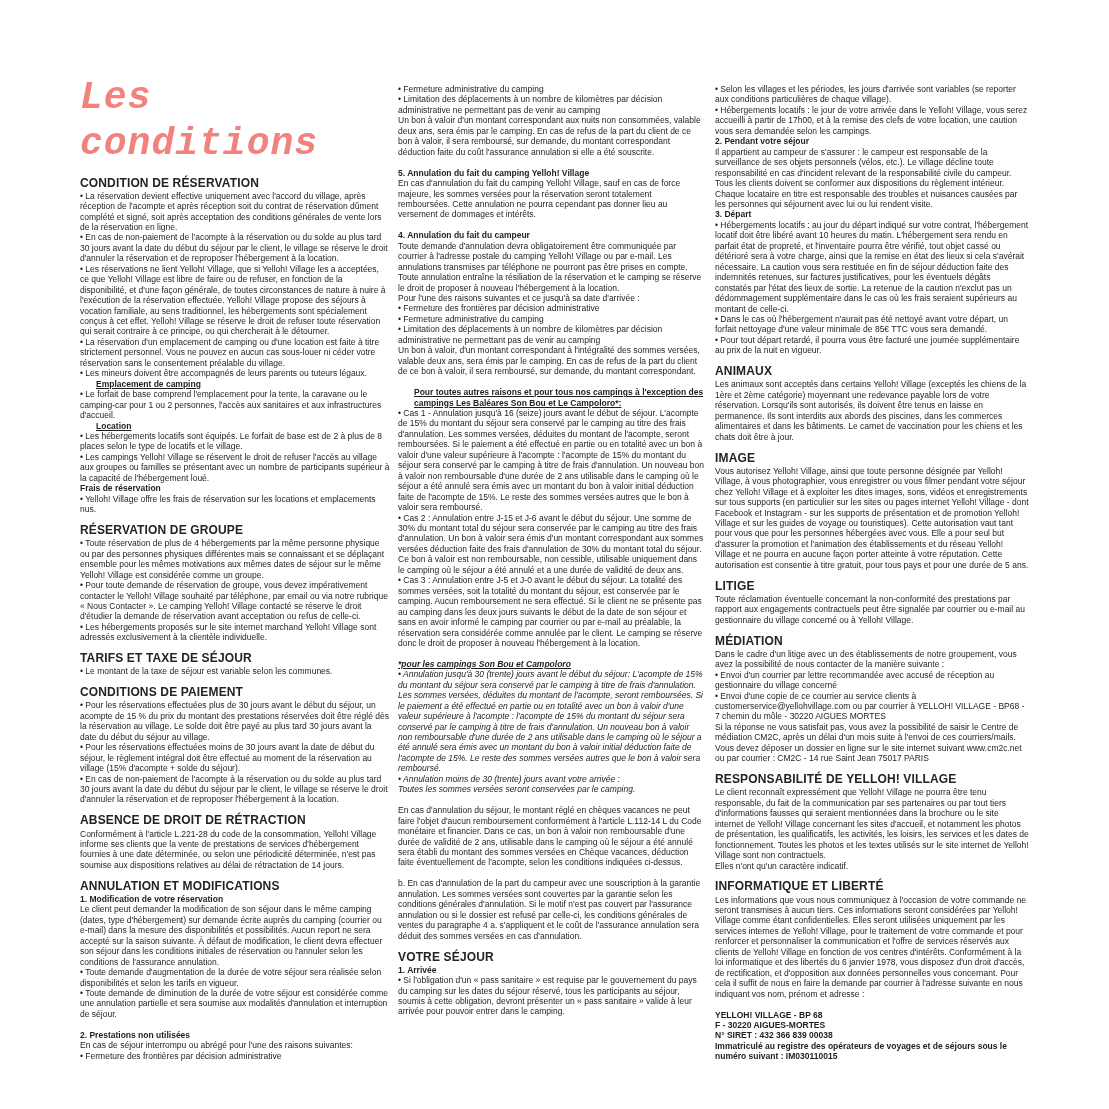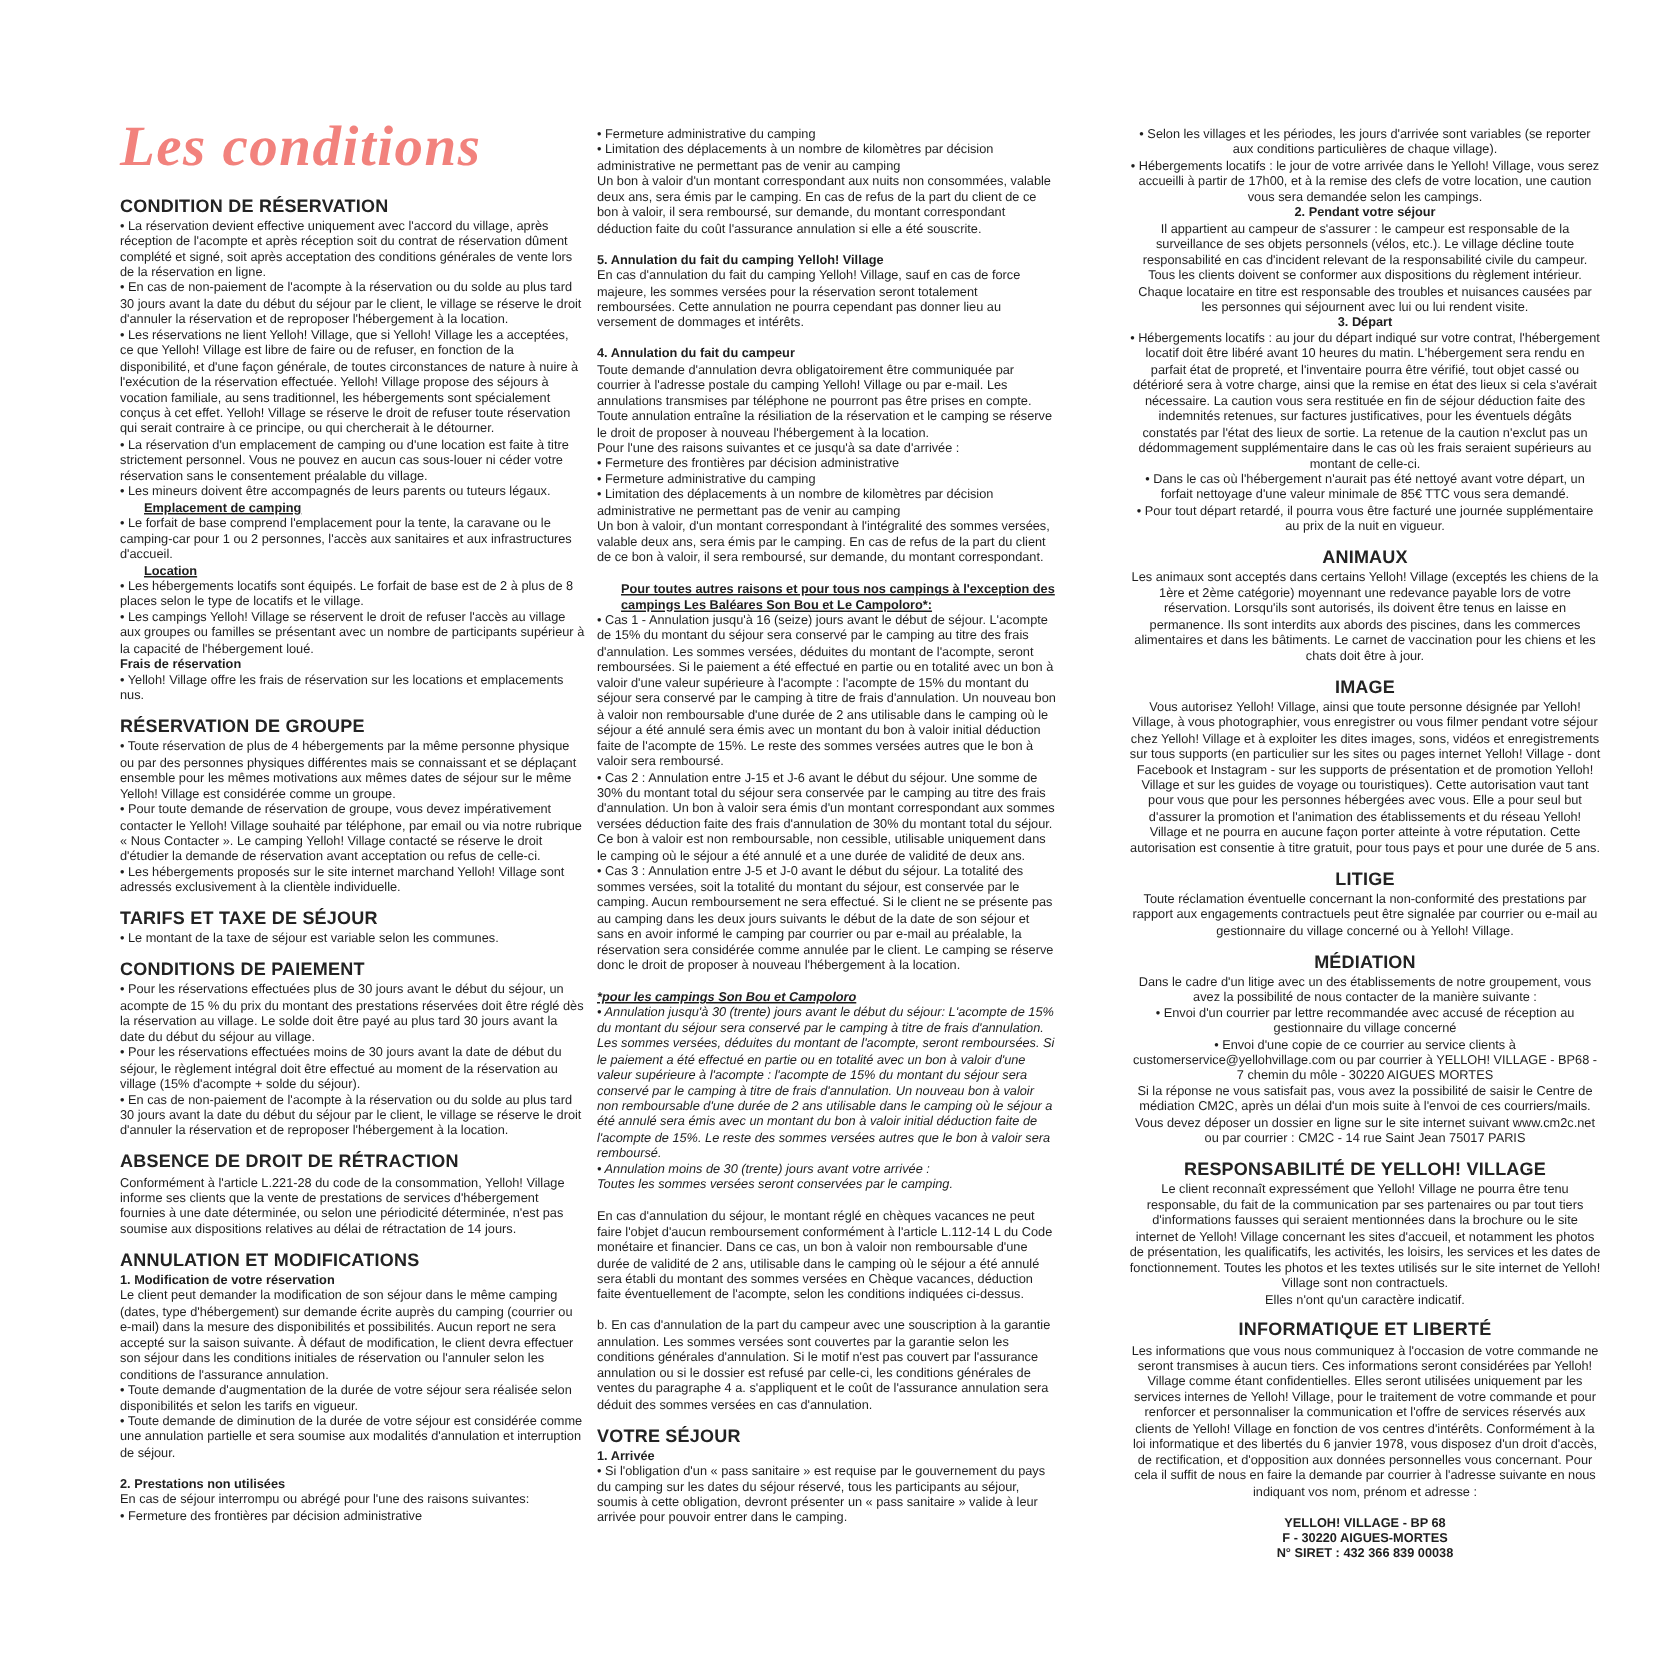--- a/index.html
+++ b/index.html
@@ -5,24 +5,24 @@
   html,body{margin:0;padding:0;}
   body{
     width:1109px;height:1109px;position:relative;overflow:hidden;
     background:#ffffff;color:#1e1e1e;
     font-family:"Liberation Sans",sans-serif;
     -webkit-font-smoothing:antialiased;
   }
   .col{position:absolute;}
   #col0{left:80px;top:75px;width:310px;}
   #col1{left:398px;top:84px;width:306px;}
-  #col2{left:753px;top:84px;width:314px;text-align:center;}
+  #col2{left:715px;top:84px;width:314px;}
 
   .title-script{
-    font-family:Liberation Serif, serif;font-style:italic;font-weight:bold;
+    font-family:Liberation Mono, monospace;font-style:italic;font-weight:bold;
     font-size:38px;line-height:46px;color:var(--accent,#f2827d);
     letter-spacing:1px;
   }
   .title-sub{
     font-weight:bold;font-size:19px;line-height:21px;letter-spacing:-0.2px;
     color:var(--accent,#f2827d);margin:2px 0 16px 0;
   }
 
   .blk{font-size:8.5px;line-height:10.45px;overflow-wrap:break-word;}
   .h{
@@ -131,13 +131,14 @@
     <div class="blk p">Si la réponse ne vous satisfait pas, vous avez la possibilité de saisir le Centre de médiation CM2C, après un délai d'un mois suite à l'envoi de ces courriers/mails. Vous devez déposer un dossier en ligne sur le site internet suivant www.cm2c.net ou par courrier : CM2C - 14 rue Saint Jean 75017 PARIS</div>
     <div class="blk h">RESPONSABILITÉ DE YELLOH! VILLAGE</div>
     <div class="blk p">Le client reconnaît expressément que Yelloh! Village ne pourra être tenu responsable, du fait de la communication par ses partenaires ou par tout tiers d'informations fausses qui seraient mentionnées dans la brochure ou le site internet de Yelloh! Village concernant les sites d'accueil, et notamment les photos de présentation, les qualificatifs, les activités, les loisirs, les services et les dates de fonctionnement. Toutes les photos et les textes utilisés sur le site internet de Yelloh! Village sont non contractuels.</div>
     <div class="blk p">Elles n'ont qu'un caractère indicatif.</div>
     <div class="blk h">INFORMATIQUE ET LIBERTÉ</div>
     <div class="blk p">Les informations que vous nous communiquez à l'occasion de votre commande ne seront transmises à aucun tiers. Ces informations seront considérées par Yelloh! Village comme étant confidentielles. Elles seront utilisées uniquement par les services internes de Yelloh! Village, pour le traitement de votre commande et pour renforcer et personnaliser la communication et l'offre de services réservés aux clients de Yelloh! Village en fonction de vos centres d'intérêts. Conformément à la loi informatique et des libertés du 6 janvier 1978, vous disposez d'un droit d'accès, de rectification, et d'opposition aux données personnelles vous concernant. Pour cela il suffit de nous en faire la demande par courrier à l'adresse suivante en nous indiquant vos nom, prénom et adresse :</div>
     <div class="blk g"></div>
     <div class="blk sb">YELLOH! VILLAGE - BP 68</div>
     <div class="blk sb">F - 30220 AIGUES-MORTES</div>
     <div class="blk sb">N° SIRET : 432 366 839 00038</div>
+    <div class="blk sb">Immatriculé au registre des opérateurs de voyages et de séjours sous le numéro suivant : IM030110015</div>
   </div>
 
 </body></html>

